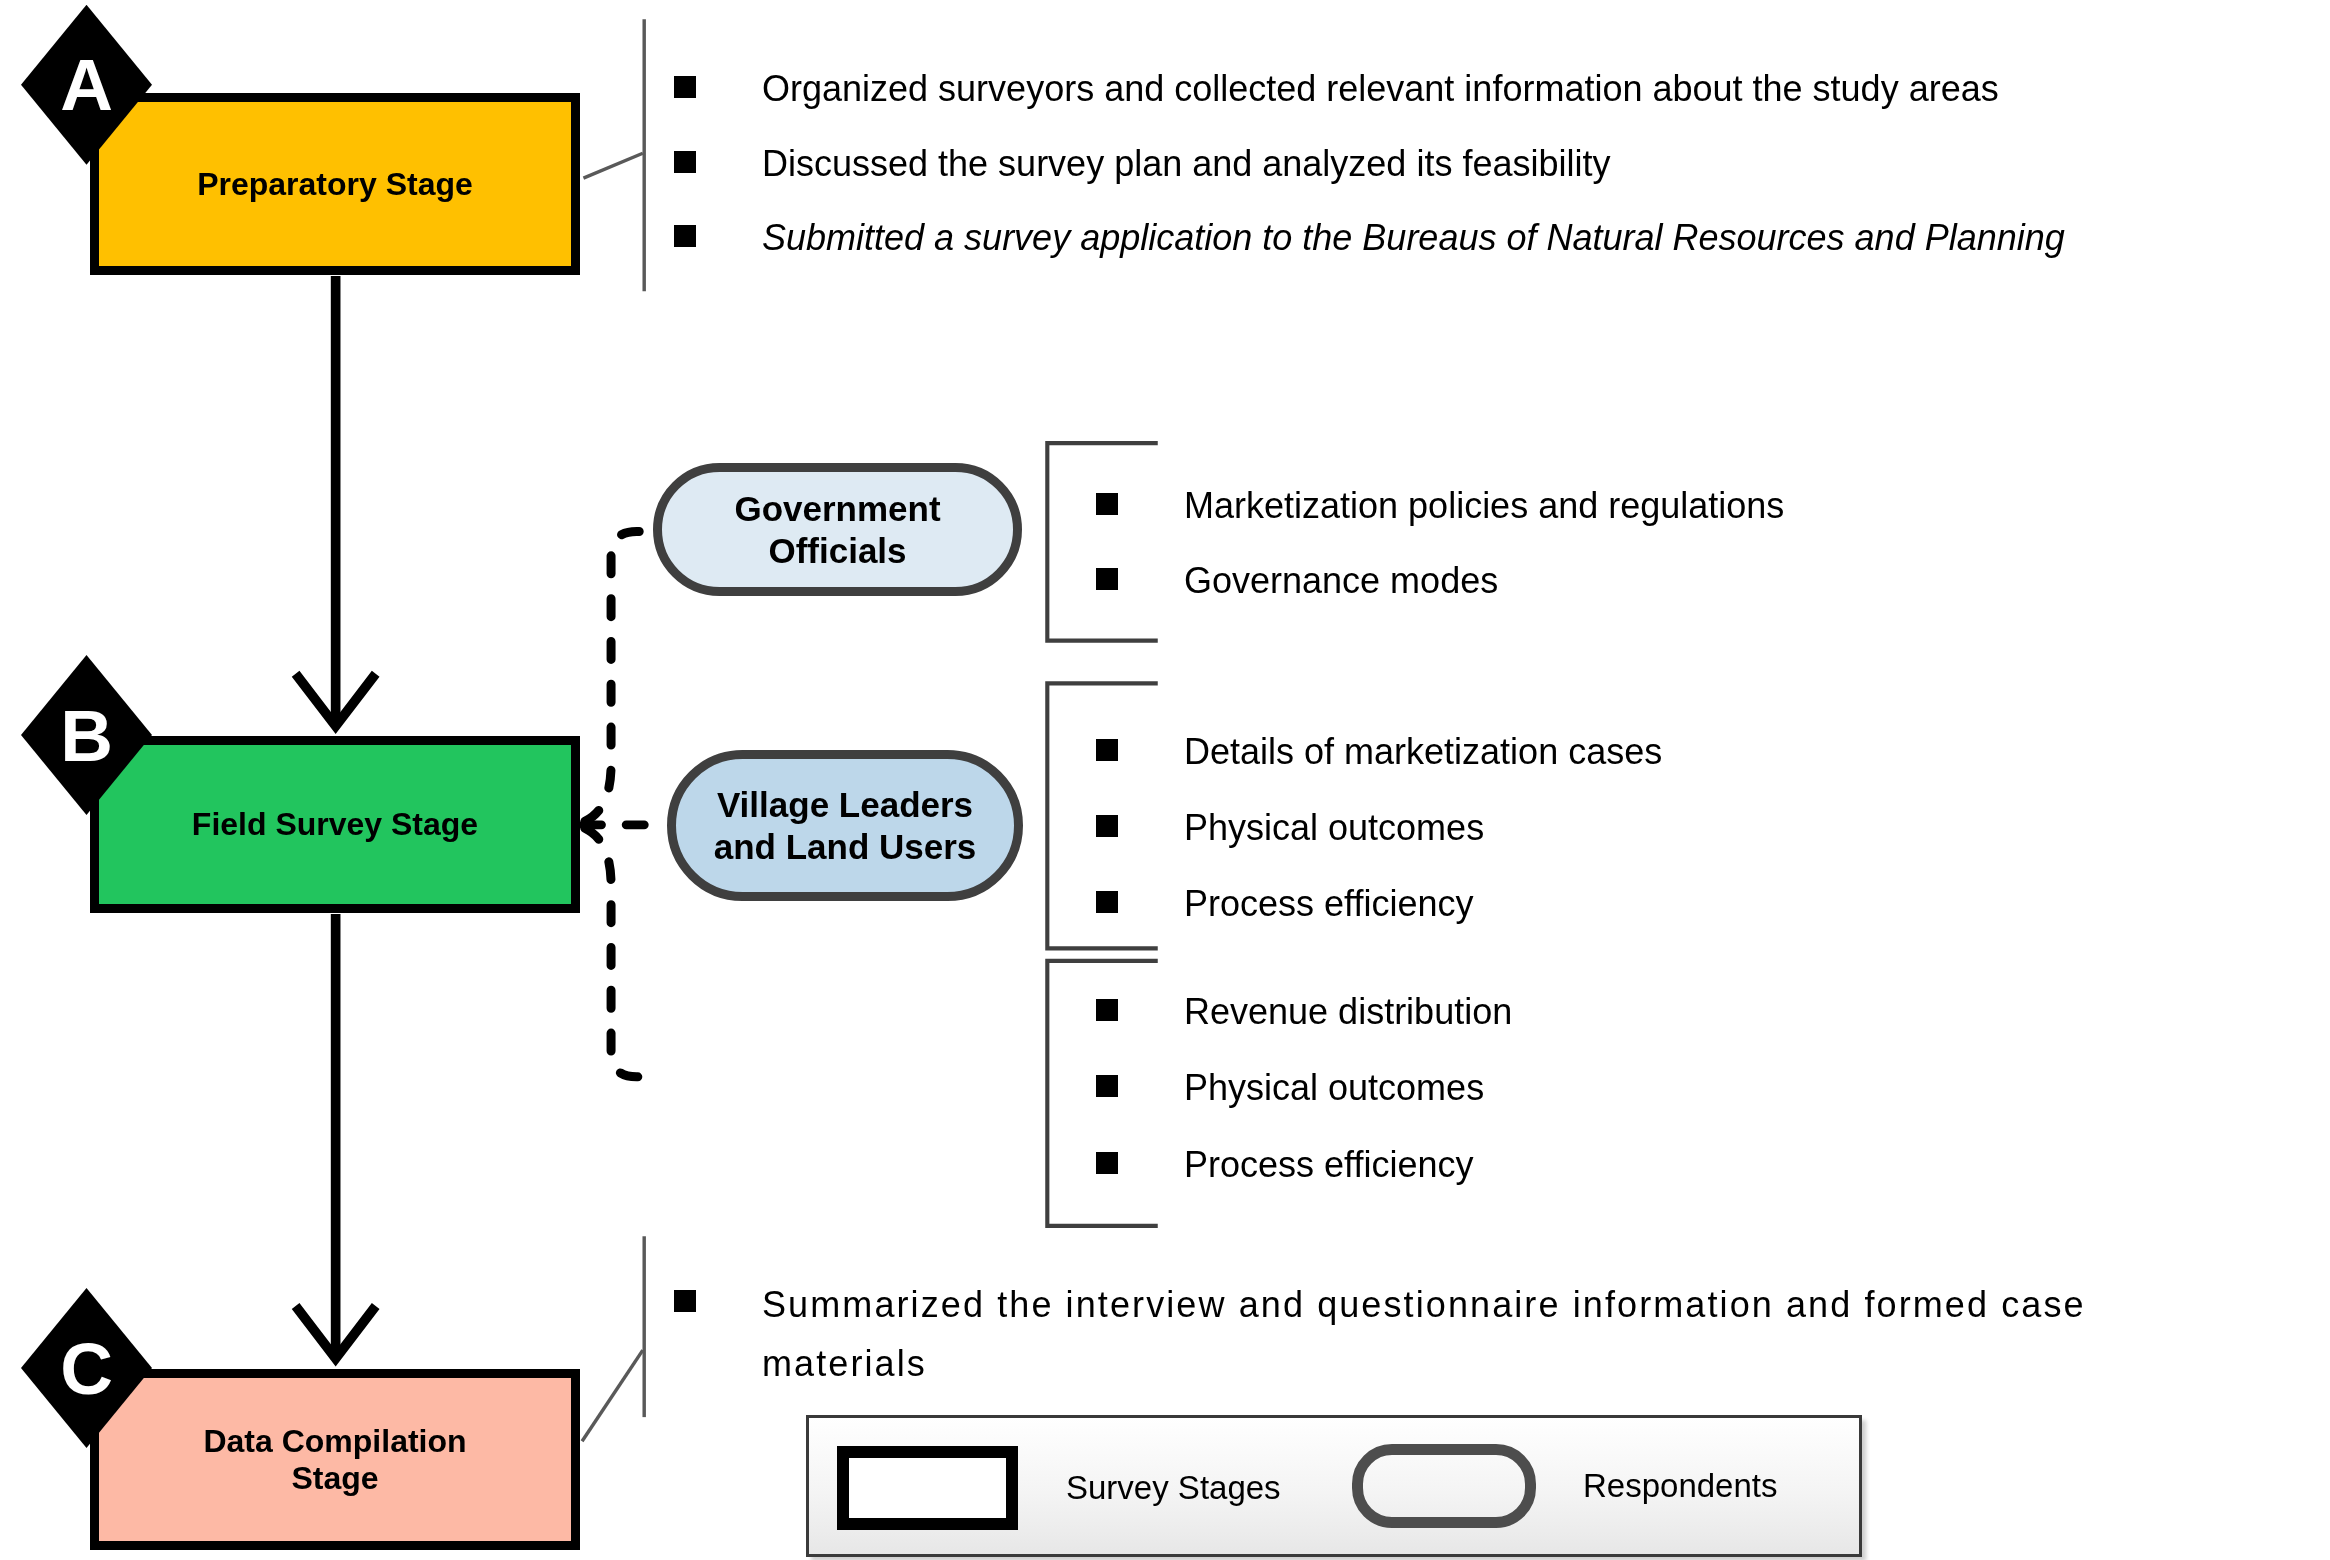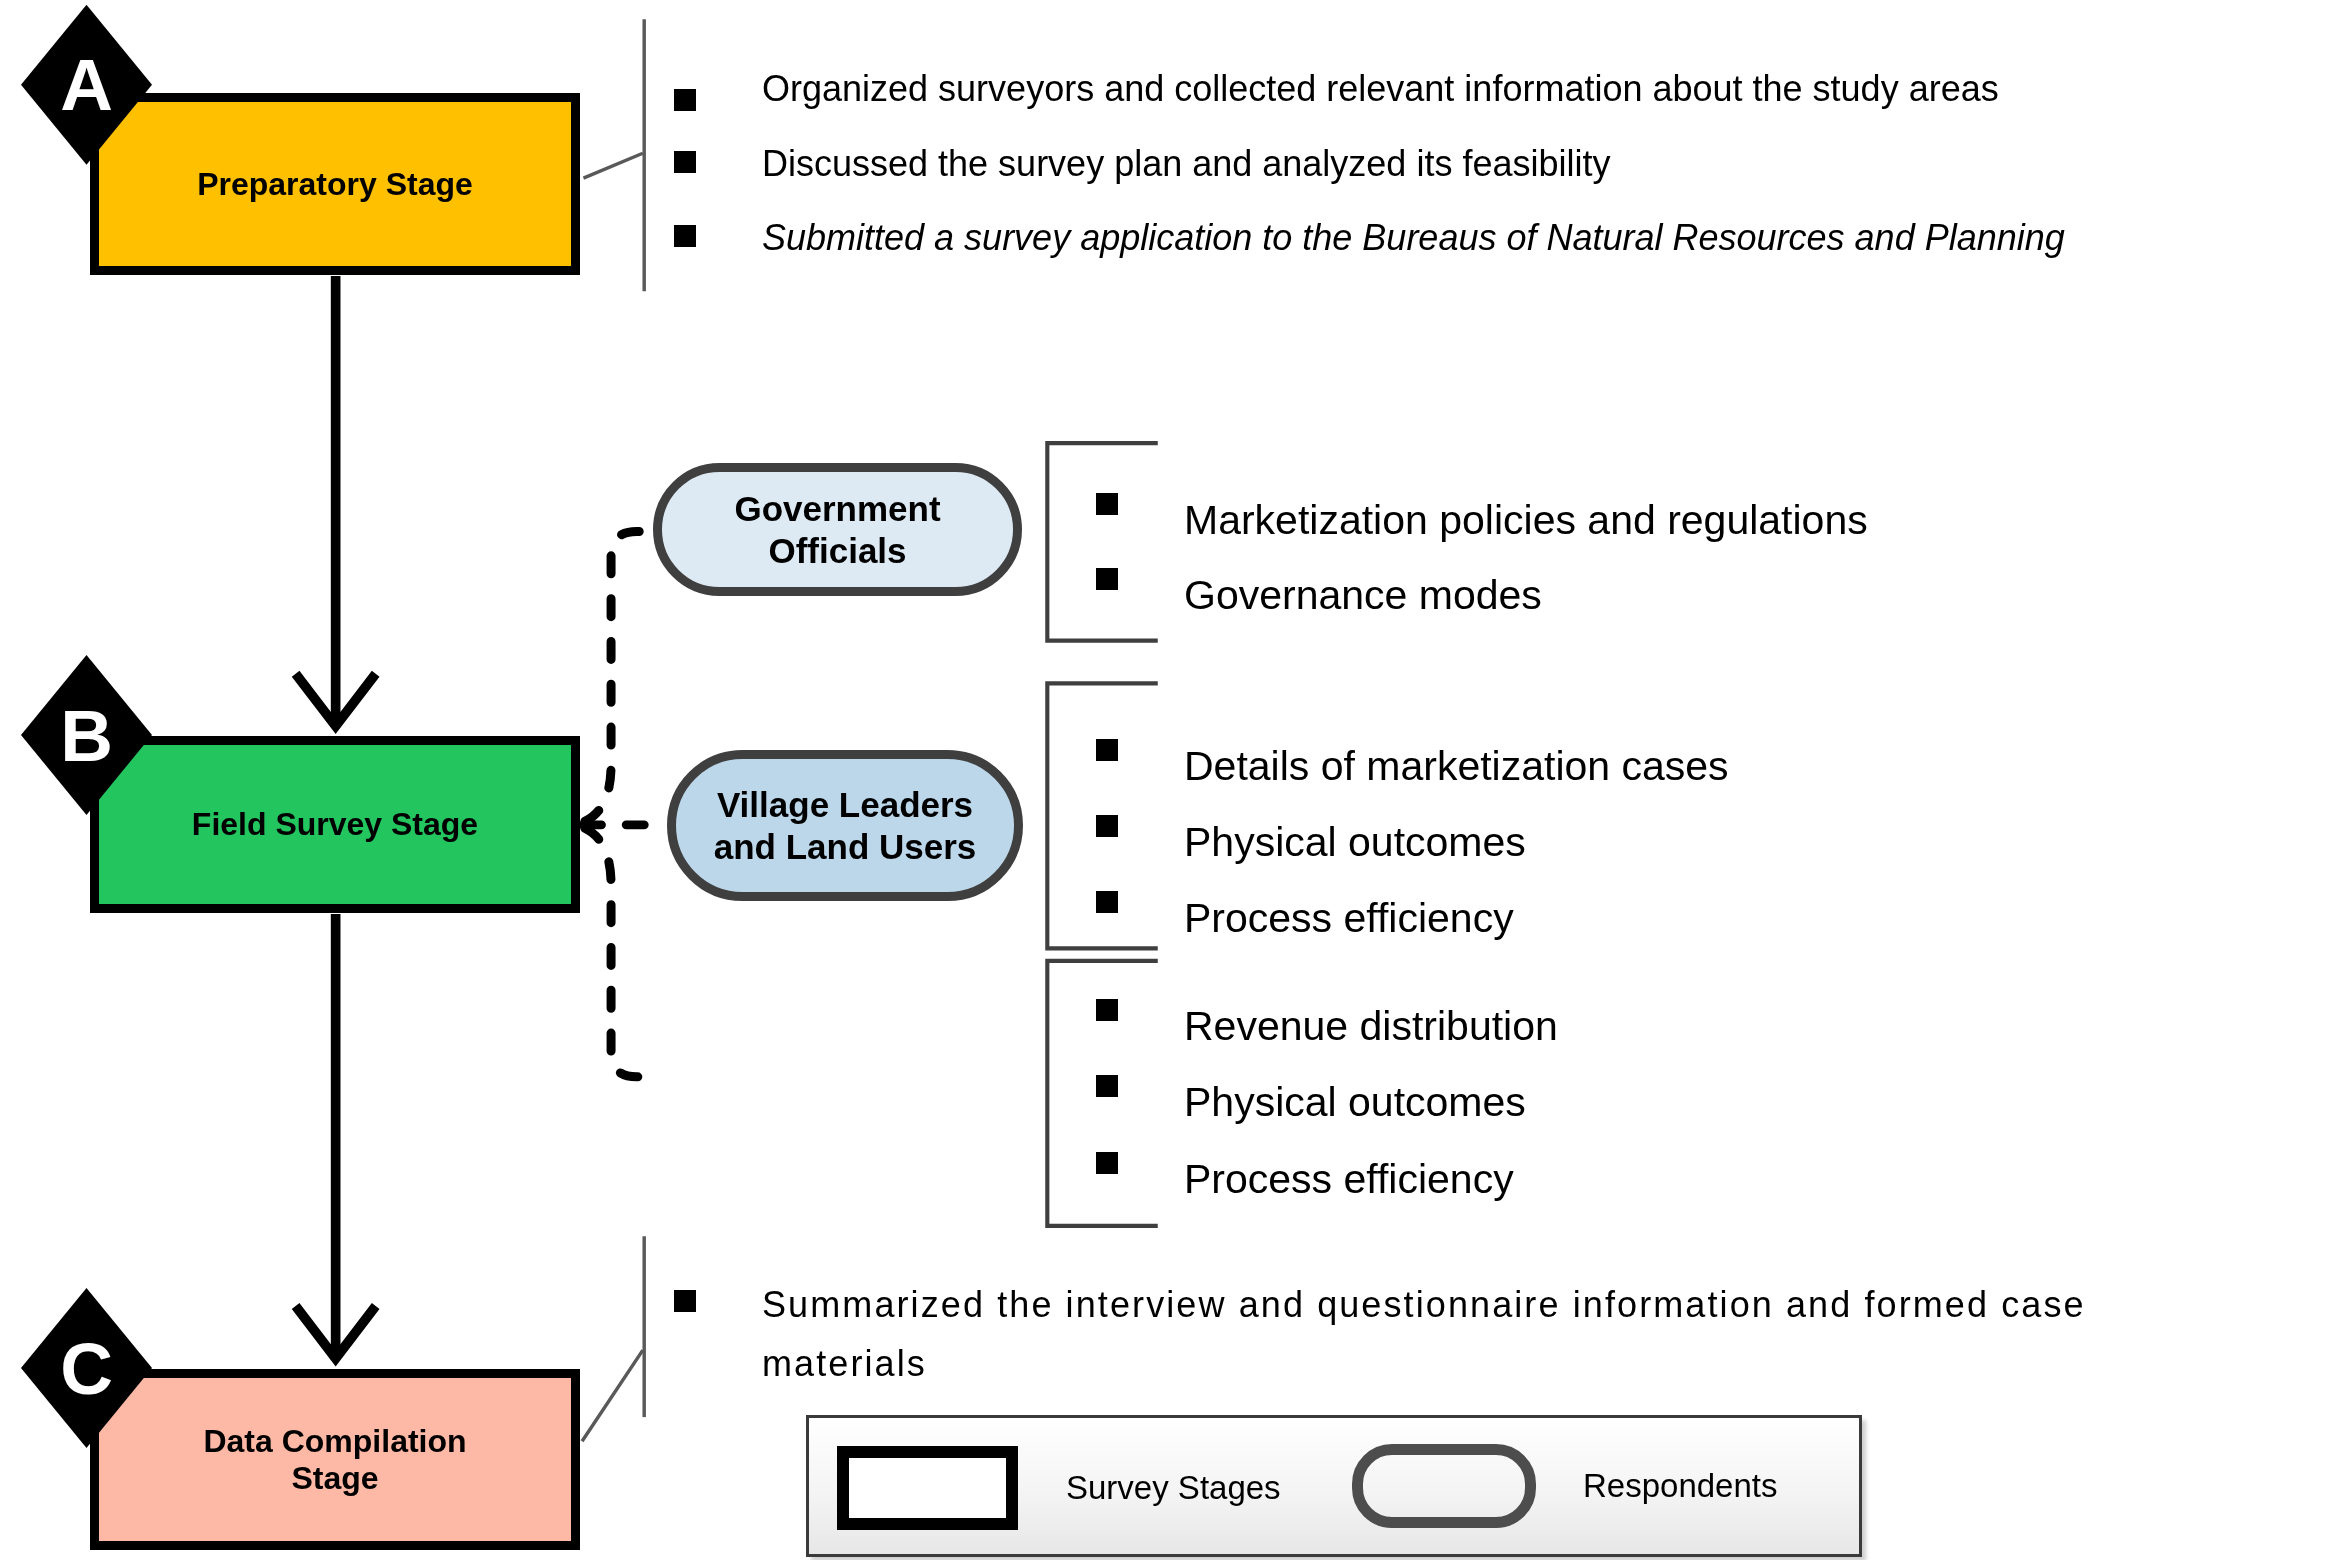--- a/index.html
+++ b/index.html
@@ -23,21 +23,21 @@
   .pill{
     position:absolute;box-sizing:border-box;border:9.7px solid #3f3f3f;border-radius:76px;
     display:flex;flex-direction:column;align-items:center;justify-content:center;
     text-align:center;font-weight:bold;font-size:35px;line-height:1.2;
   }
   .bullet-row{position:absolute;display:flex;align-items:flex-start;}
   .bullet-square{flex:0 0 auto;width:22px;height:22px;background:#000;margin-top:10.4px;}
   .bullet-gap{width:66px;flex:0 0 auto;}
   .bullet-text{font-size:36px;line-height:1.25;white-space:nowrap;}
   .bullet-text.wrap2{white-space:normal;letter-spacing:2.1px;line-height:1.65;}
-  .topic-text{font-size:41px;margin-top:12px;}
+  .topic-text{font-size:36px;}
 
   .legend{
     position:absolute;left:806px;top:1415px;width:1056px;height:142px;box-sizing:border-box;
     border:3.5px solid #3a3a3a;background:linear-gradient(#ffffff 0%,#f4f4f4 55%,#e7e7e7 100%);
     box-shadow:4.8px 4.8px 4.1px #cfcfcf;
   }
   .legend-rect{
     position:absolute;left:28px;top:28px;width:181px;height:84px;box-sizing:border-box;
     border:12.4px solid #000;background:#fff;
   }
@@ -114,21 +114,21 @@
 
   <div class="pill" style="left: 653px; top: 463px; width: 369px; height: 133px; background: rgb(222, 234, 243);">
     <span style="display:block">Government</span>
     <span style="display:block">Officials</span>
   </div>
   <div class="pill" style="left: 667px; top: 750px; width: 356px; height: 151px; background: rgb(189, 215, 234);">
     <span style="display:block">Village Leaders</span>
     <span style="display:block">and Land Users</span>
   </div>
 
-  <div class="bullet-row" style="left:674px;top:66px;align-items:flex-end;">
+  <div class="bullet-row" style="left:674px;top:66px;">
     <span class="bullet-square"></span>
       <span class="bullet-gap"></span>
     <span class="bullet-text">Organized surveyors and collected relevant information about the study areas</span>
   </div>
   <div class="bullet-row" style="left:674px;top:141px;">
     <span class="bullet-square"></span>
       <span class="bullet-gap"></span>
     <span class="bullet-text">Discussed the survey plan and analyzed its feasibility</span>
   </div>
   <div class="bullet-row" style="left:674px;top:215px;font-style:italic;">

